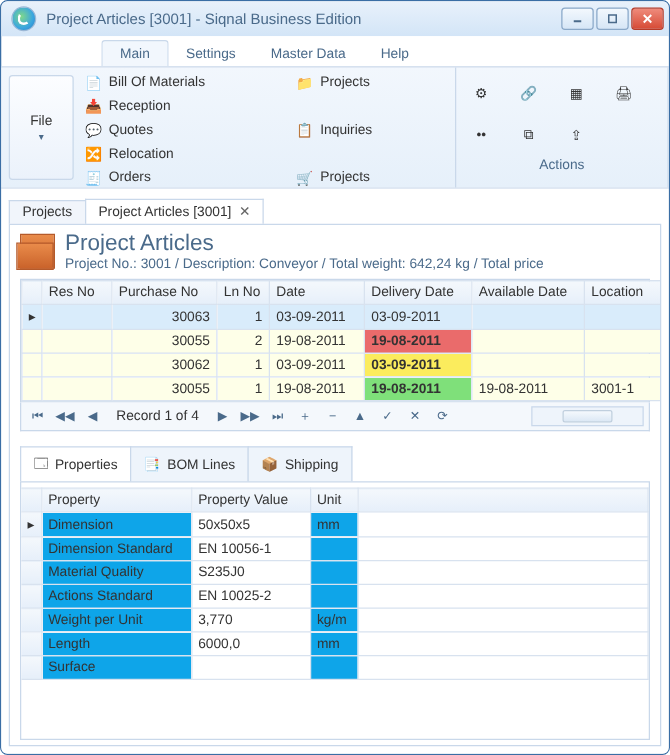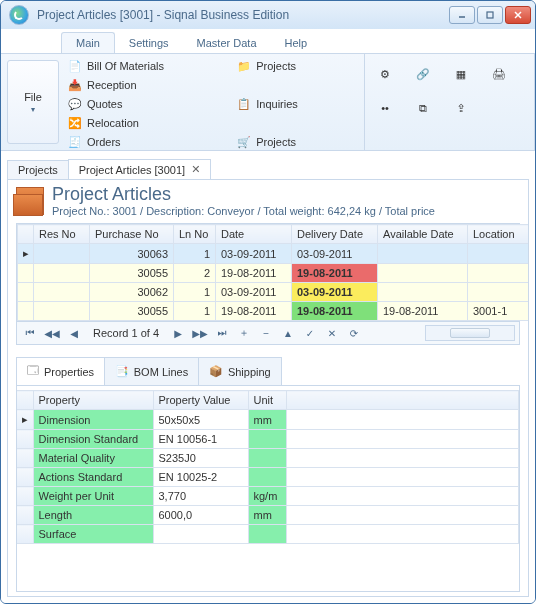--- a/index.html
+++ b/index.html
@@ -7,21 +7,21 @@
   .window { width: 536px; height: 604px; background: #fff; border: 1px solid #3A6EA5; border-radius: 6px; overflow: hidden; display: flex; flex-direction: column; }
   .titlebar { height: 28px; background: linear-gradient(to bottom, #e8f1fb, #d3e5f7); display: flex; align-items: center; padding: 0 4px 0 8px; }
   .appicon { width: 20px; height: 20px; border-radius: 50%; background: radial-gradient(circle at 40% 40%, #7fd88a 0%, #3aa6e0 60%, #2a7bbf 100%); border: 1px solid #9bb8d6; margin-right: 8px; position: relative; }
   .appicon:before { content:""; position:absolute; width:6px; height:6px; border:2px solid #fff; border-radius:50%; border-top-color:transparent; border-right-color:transparent; left:4px; top:4px; }
   .title-text { flex: 1; color: #4a6a8a; font-size: 12px; }
   .winbtns { display: flex; gap: 2px; }
   .winbtn { width: 26px; height: 18px; border: 1px solid #8aa8c8; border-radius: 3px; background: linear-gradient(to bottom,#f3f8fd,#d6e6f6); display:flex; align-items:center; justify-content:center; cursor: pointer; }
   .winbtn.close { background: linear-gradient(to bottom,#ef8b7c,#d64b36); border-color:#b73a27; color:#fff; }
   .winbtn svg { width: 10px; height: 10px; }
 
-  .ribbon-tabs { height: 24px; display:flex; align-items:flex-end; padding-left: 60px; background: #fff; }
+  .ribbon-tabs { height: 24px; display:flex; align-items:flex-end; padding-left: 60px; background: #fff; margin-left: 20px; }
   .rtab { padding: 4px 14px; color:#4a6a8a; cursor:pointer; }
   .rtab.active { background:#f2f7fd; border:1px solid #c9d8ea; border-bottom:none; border-radius:3px 3px 0 0; }
 
   .ribbon-body { background: linear-gradient(to bottom,#f2f7fd,#e6f0fa); border-top:1px solid #c9d8ea; border-bottom:1px solid #c9d8ea; display:flex; height: 98px; }
   .file-btn { width: 52px; margin: 6px 0 6px 6px; background: linear-gradient(to bottom,#fcfdff,#ebf2fb); border:1px solid #c9d8ea; border-radius:3px; display:flex; flex-direction:column; align-items:center; justify-content:center; cursor:pointer; }
   .file-btn .chev { font-size:8px; color:#4a6a8a; margin-top:2px;}
   .ribbon-group { border-right:1px solid #c9d8ea; padding: 4px 8px 2px 8px; display:flex; flex-direction:column; }
   .rg-grid { display:grid; grid-template-columns:auto auto; column-gap: 14px; row-gap: 3px; flex:1; }
   .rg-item { display:flex; align-items:center; gap:4px; cursor:pointer; white-space:nowrap; }
   .rg-item .ico { width:16px; height:16px; display:inline-flex; align-items:center; justify-content:center; }
@@ -57,21 +57,21 @@
   .navbtn { width:18px; height:16px; display:flex; align-items:center; justify-content:center; cursor:pointer; color:#4a6a8a; font-size:10px; }
   .navtext { margin:0 6px; }
   .scroll-thumb-holder { margin-left:auto; width:90px; height:16px; border:1px solid #c9d8ea; background:#eef4fb; display:flex; align-items:center; justify-content:center; }
   .scroll-thumb { width:40px; height:10px; background:linear-gradient(#f5f9fd,#dce8f5); border:1px solid #c0cfde; border-radius:2px; }
 
   .sub-tabs { display:flex; margin-top:12px; }
   .stab { border:1px solid #c9d8ea; border-bottom:none; padding:4px 10px; background:#eef4fb; margin-right:-1px; display:flex; align-items:center; gap:5px; cursor:pointer; }
   .stab.active { background:#fff; }
   .sub-body { border:1px solid #c9d8ea; padding:4px 0 0 0; flex:1; overflow:auto; }
   .proptable th, .proptable td { border-left:none; border-right:1px solid #d8e2ef; }
-  .proptable td.k { background:#86efac; }
+  .proptable td.k { background:#0ea5e9; }
   .col-resno{width:56px}.col-pno{width:84px}.col-ln{width:42px}.col-date{width:76px}.col-ddate{width:86px}.col-adate{width:90px}.col-loc{width:70px}
   .col-p{width:120px}.col-v{width:95px}.col-u{width:38px}
 </style>
 </head>
 <body>
 
 <div class="window">
   <div class="titlebar">
     <div class="appicon"></div>
     <div class="title-text">Project Articles [3001] - Siqnal Business Edition</div>
@@ -169,20 +169,21 @@
             <span>••</span>
           </div>
         <div class="actbtn">
             <span>⧉</span>
           </div>
         <div class="actbtn">
             <span>⇪</span>
           </div>
         <div></div>
       </div>
+      <div class="rg-caption">Actions</div>
     </div>
   </div>
 
   <div class="content">
     <div class="doc-tabs">
       <div class="dtab">
           <span>Projects</span>
         </div>
       <div class="dtab active">
         <span>Project Articles [3001]</span>

